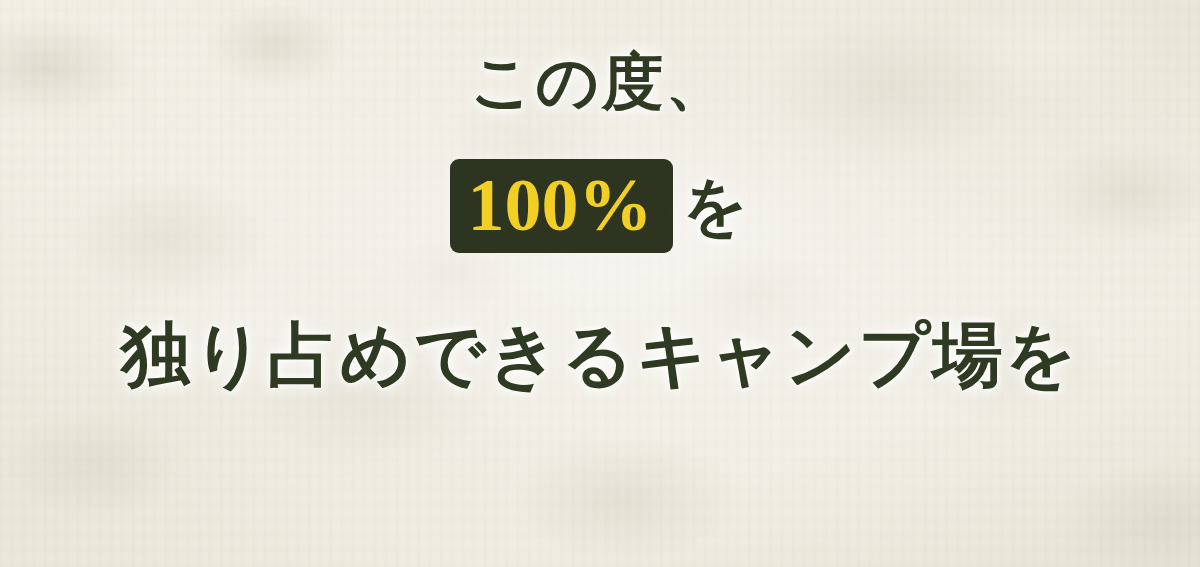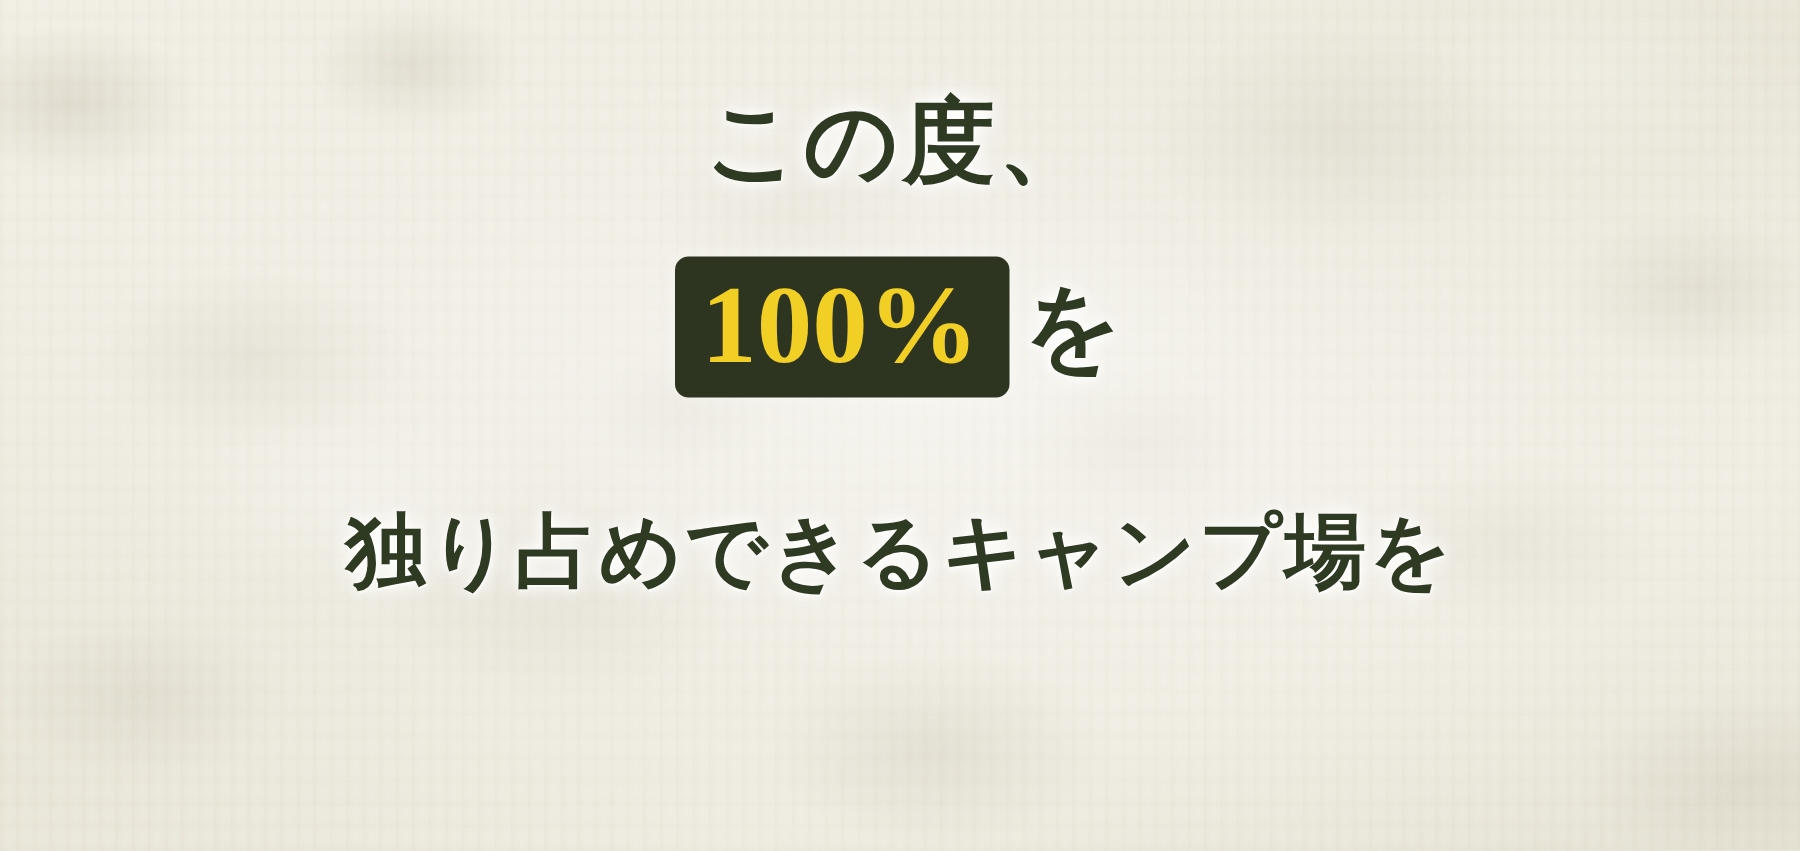--- a/index.html
+++ b/index.html
@@ -79,42 +79,42 @@
   }
 
   
   #headline {
     position: absolute;
     inset: 0;
     display: flex;
     flex-direction: column;
     align-items: center;
     justify-content: flex-start;
-    padding-top: 32px;
+    padding-top: 20px;
     box-sizing: border-box;
   }
 
   .line {
     display: flex;
     align-items: center;
     justify-content: center;
     white-space: nowrap;
     color: #2e3a22;
     font-weight: 700;
     letter-spacing: .035em;
     
     text-shadow:
        0 0 7px rgba(255,255,255,.95),
        0 0 14px rgba(255,255,255,.85),
        0 0 22px rgba(255,255,255,.62),
        1px 1px 0 rgba(255,255,255,.55);
   }
 
   #line-1 { height: 96px;  font-size: 62px; margin-top: 14px; }
-  #line-3 { height: 108px; font-size: 54px; margin-top: 44px; }
+  #line-3 { height: 108px; font-size: 70px; margin-top: 44px; }
   #line-4 { height: 108px; font-size: 70px; margin-top: 30px; }
 
   
   #line-2 {
     height: 104px;
     margin-top: 24px;
     font-size: 70px;
     gap: 4px;
   }
 

